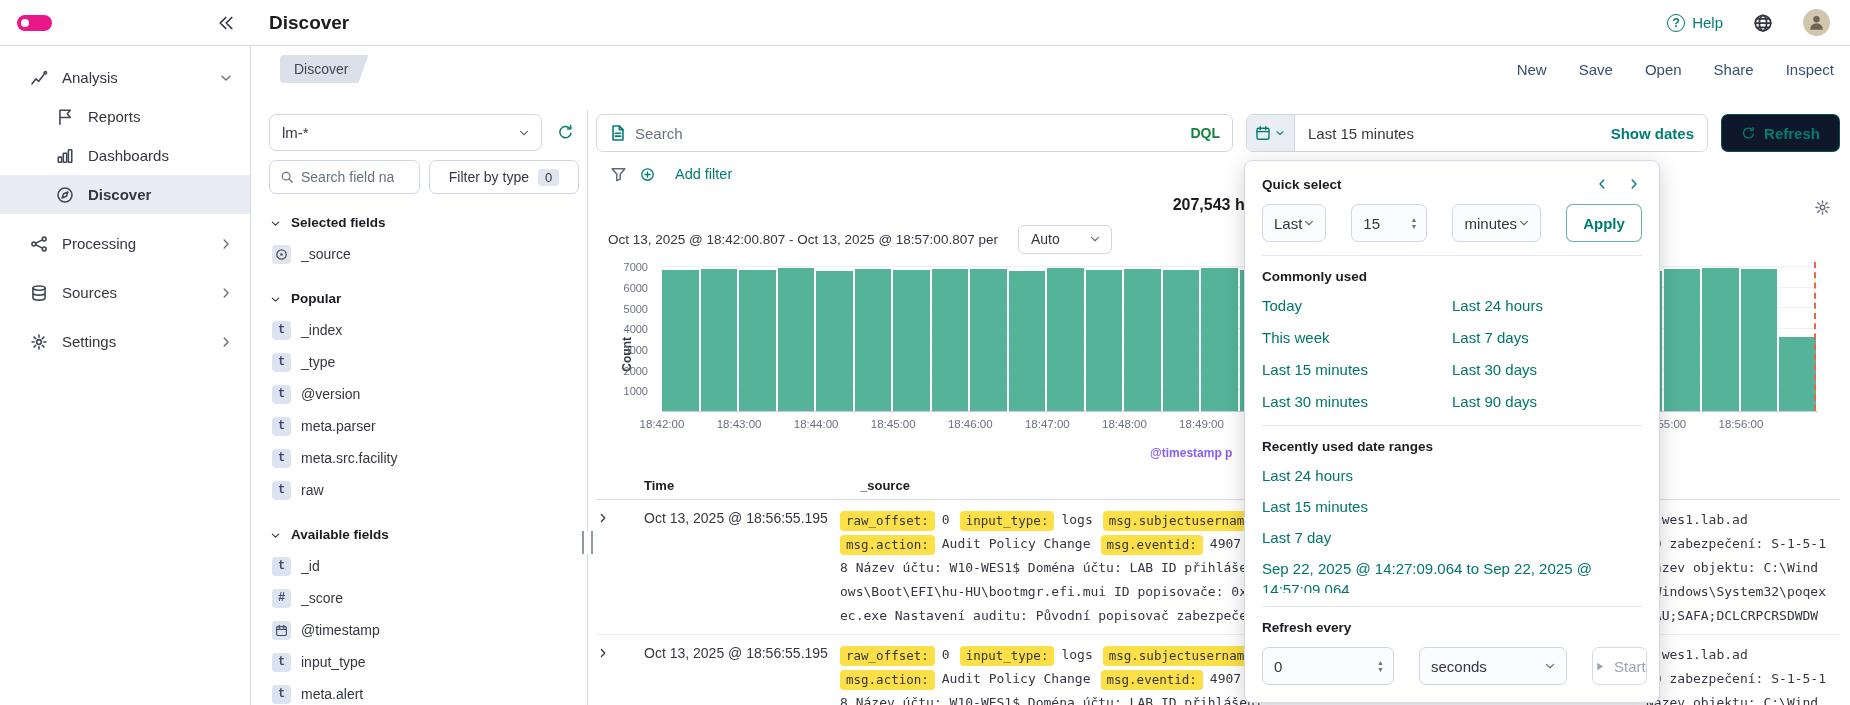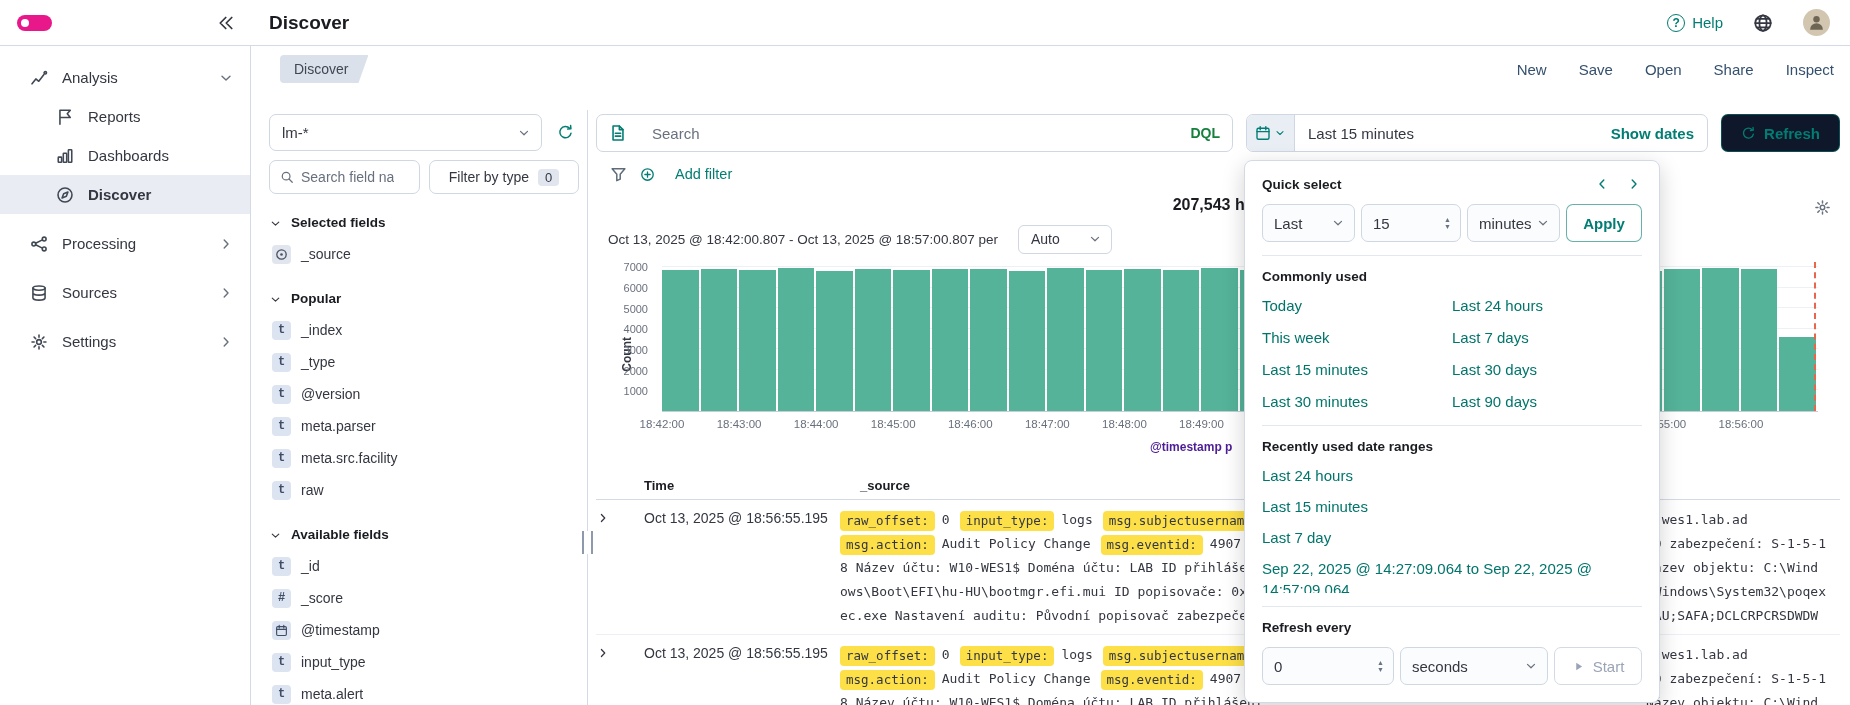--- a/index.html
+++ b/index.html
@@ -74,21 +74,21 @@
   
   .vdivider{width:17px;flex:none;position:relative;cursor:col-resize}
   .vdivider:before{content:"";position:absolute;left:8px;top:-4px;bottom:0;width:1px;background:#d3dae6}
   .grip{position:absolute;left:3px;top:417px;width:11px;height:23px;background:#fff;
     border-left:2px solid #8e99ab;border-right:2px solid #8e99ab}
 
   
   .results{flex:1;min-width:0;position:relative}
   .query-row{display:flex;align-items:center;gap:13px}
   .search-box{flex:1;height:38px;border:1px solid #cfd7e2;border-radius:7px;background:#fff;display:flex;
-    align-items:center;gap:25px;padding:0 12px;cursor:text}
+    align-items:center;gap:8px;padding:0 12px;cursor:text}
   .page-icon{width:18px;height:18px;color:#017d73;flex:none;cursor:pointer}
   .search-ph{flex:1;color:#69707d;font-size:15px}
   .dql{color:#15803d;font-size:14px;font-weight:600;cursor:pointer}
   .date-box{width:462px;flex:none;height:38px;border:1px solid #cfd7e2;border-radius:7px;background:#fff;
     display:flex;align-items:center;overflow:hidden}
   .cal-btn{width:48px;height:100%;flex:none;background:#e9eef5;border:none;border-right:1px solid #cfd7e2;
     display:flex;align-items:center;justify-content:center;gap:3px;color:#017d73;cursor:pointer}
   .cal-ic{width:16px;height:16px}
   .cal-chev{width:12px;height:12px}
   .time-display{padding-left:13px;font-size:15px;color:#343741;cursor:pointer}
@@ -115,21 +115,21 @@
   .chart{position:relative;height:208px}
   .ylabel{position:absolute;left:24px;top:81px;writing-mode:vertical-rl;transform:rotate(180deg);
     font-size:12px;font-weight:700;color:#343741}
   #yticks{position:absolute;left:0;top:6px;width:58px;height:150px}
   .ytick{position:absolute;right:6px;transform:translateY(50%);font-size:11px;color:#69707d}
   .plot{position:absolute;left:66px;right:22px;top:6px;height:150px;border-bottom:1px solid #c6ccd8}
   .gridline{position:absolute;left:0;right:0;height:1px;background:#edf0f4}
   .bar{position:absolute;bottom:0;background:#54b399}
   .time-marker{position:absolute;right:2px;top:0;bottom:0;width:0;border-right:2px dashed #e7664c}
   .xtick{position:absolute;top:calc(100% + 7px);transform:translateX(-50%);font-size:11.5px;color:#69707d;white-space:nowrap}
-  .xlabel{position:absolute;left:554px;top:184px;font-size:12px;font-weight:700;color:#4c1d95;white-space:nowrap}
+  .xlabel{position:absolute;left:554px;top:190px;font-size:12px;font-weight:700;color:#8b5cf6;white-space:nowrap}
 
   
   .doc-table{margin-top:8px}
   .thead{display:flex;height:28px;align-items:center;border-bottom:1px solid #d3dae6;font-size:13px;font-weight:700;color:#1a1c21}
   .col-time{margin-left:48px;width:216px}
   .doc-row{display:flex;padding:8px 0 6px;border-bottom:1px solid #eceff4;position:relative}
   .expand{width:28px;flex:none;padding-top:3px;color:#343741;cursor:pointer}
   .expand span{width:14px;height:14px;display:inline-flex}
   .expand svg{width:100%;height:100%}
   .cell-time{width:216px;flex:none;padding:2px 0 0 20px;font-size:14px;color:#343741;box-sizing:content-box;width:196px}
@@ -140,21 +140,21 @@
   .bval{margin-right:10px}
   .right-frag{position:absolute;left:806px;top:0;white-space:nowrap}
 
   
   .popup{position:fixed;left:1244px;top:160px;width:416px;background:#fff;border:1px solid #d3dae6;border-radius:8px;
     box-shadow:0 6px 22px rgba(0,0,0,.18);z-index:100;padding:15px 17px 17px}
   .qs-head{display:flex;align-items:center}
   .qs-title,.qs-sec-title{font-size:13.5px;font-weight:700;color:#1a1c21}
   .qs-nav{margin-left:auto;display:flex;gap:16px;color:#017d73}
   .qs-arrow{width:16px;height:16px;cursor:pointer}
-  .qs-controls{display:flex;gap:6px;margin-top:12px}
+  .qs-controls{display:flex;gap:25px;margin-top:12px}
   .sel,.num{height:38px;border:1px solid #cfd7e2;border-radius:7px;background:#fbfcfd;display:flex;align-items:center;
     padding:0 9px 0 11px;font-size:15px;color:#343741;cursor:pointer}
   .sel{flex:1.1}
   .num{width:100px;justify-content:space-between}
   .steppers{display:flex;flex-direction:column;gap:0;color:#6a7383;font-size:7px;line-height:7px}
   .apply{width:76px;flex:none;height:38px;border:1px solid rgba(1,125,115,.6);border-radius:7px;background:#fff;
     color:#017d73;font-weight:700;font-size:15px;cursor:pointer;font-family:inherit}
   .hr{height:1px;background:#e3e8ef;margin:13px 0}
   .qs-grid{display:grid;grid-template-columns:1fr 1fr;row-gap:11px;margin-top:11px}
   .qs-link{color:#00756b;font-size:15px;display:block;line-height:21px}

